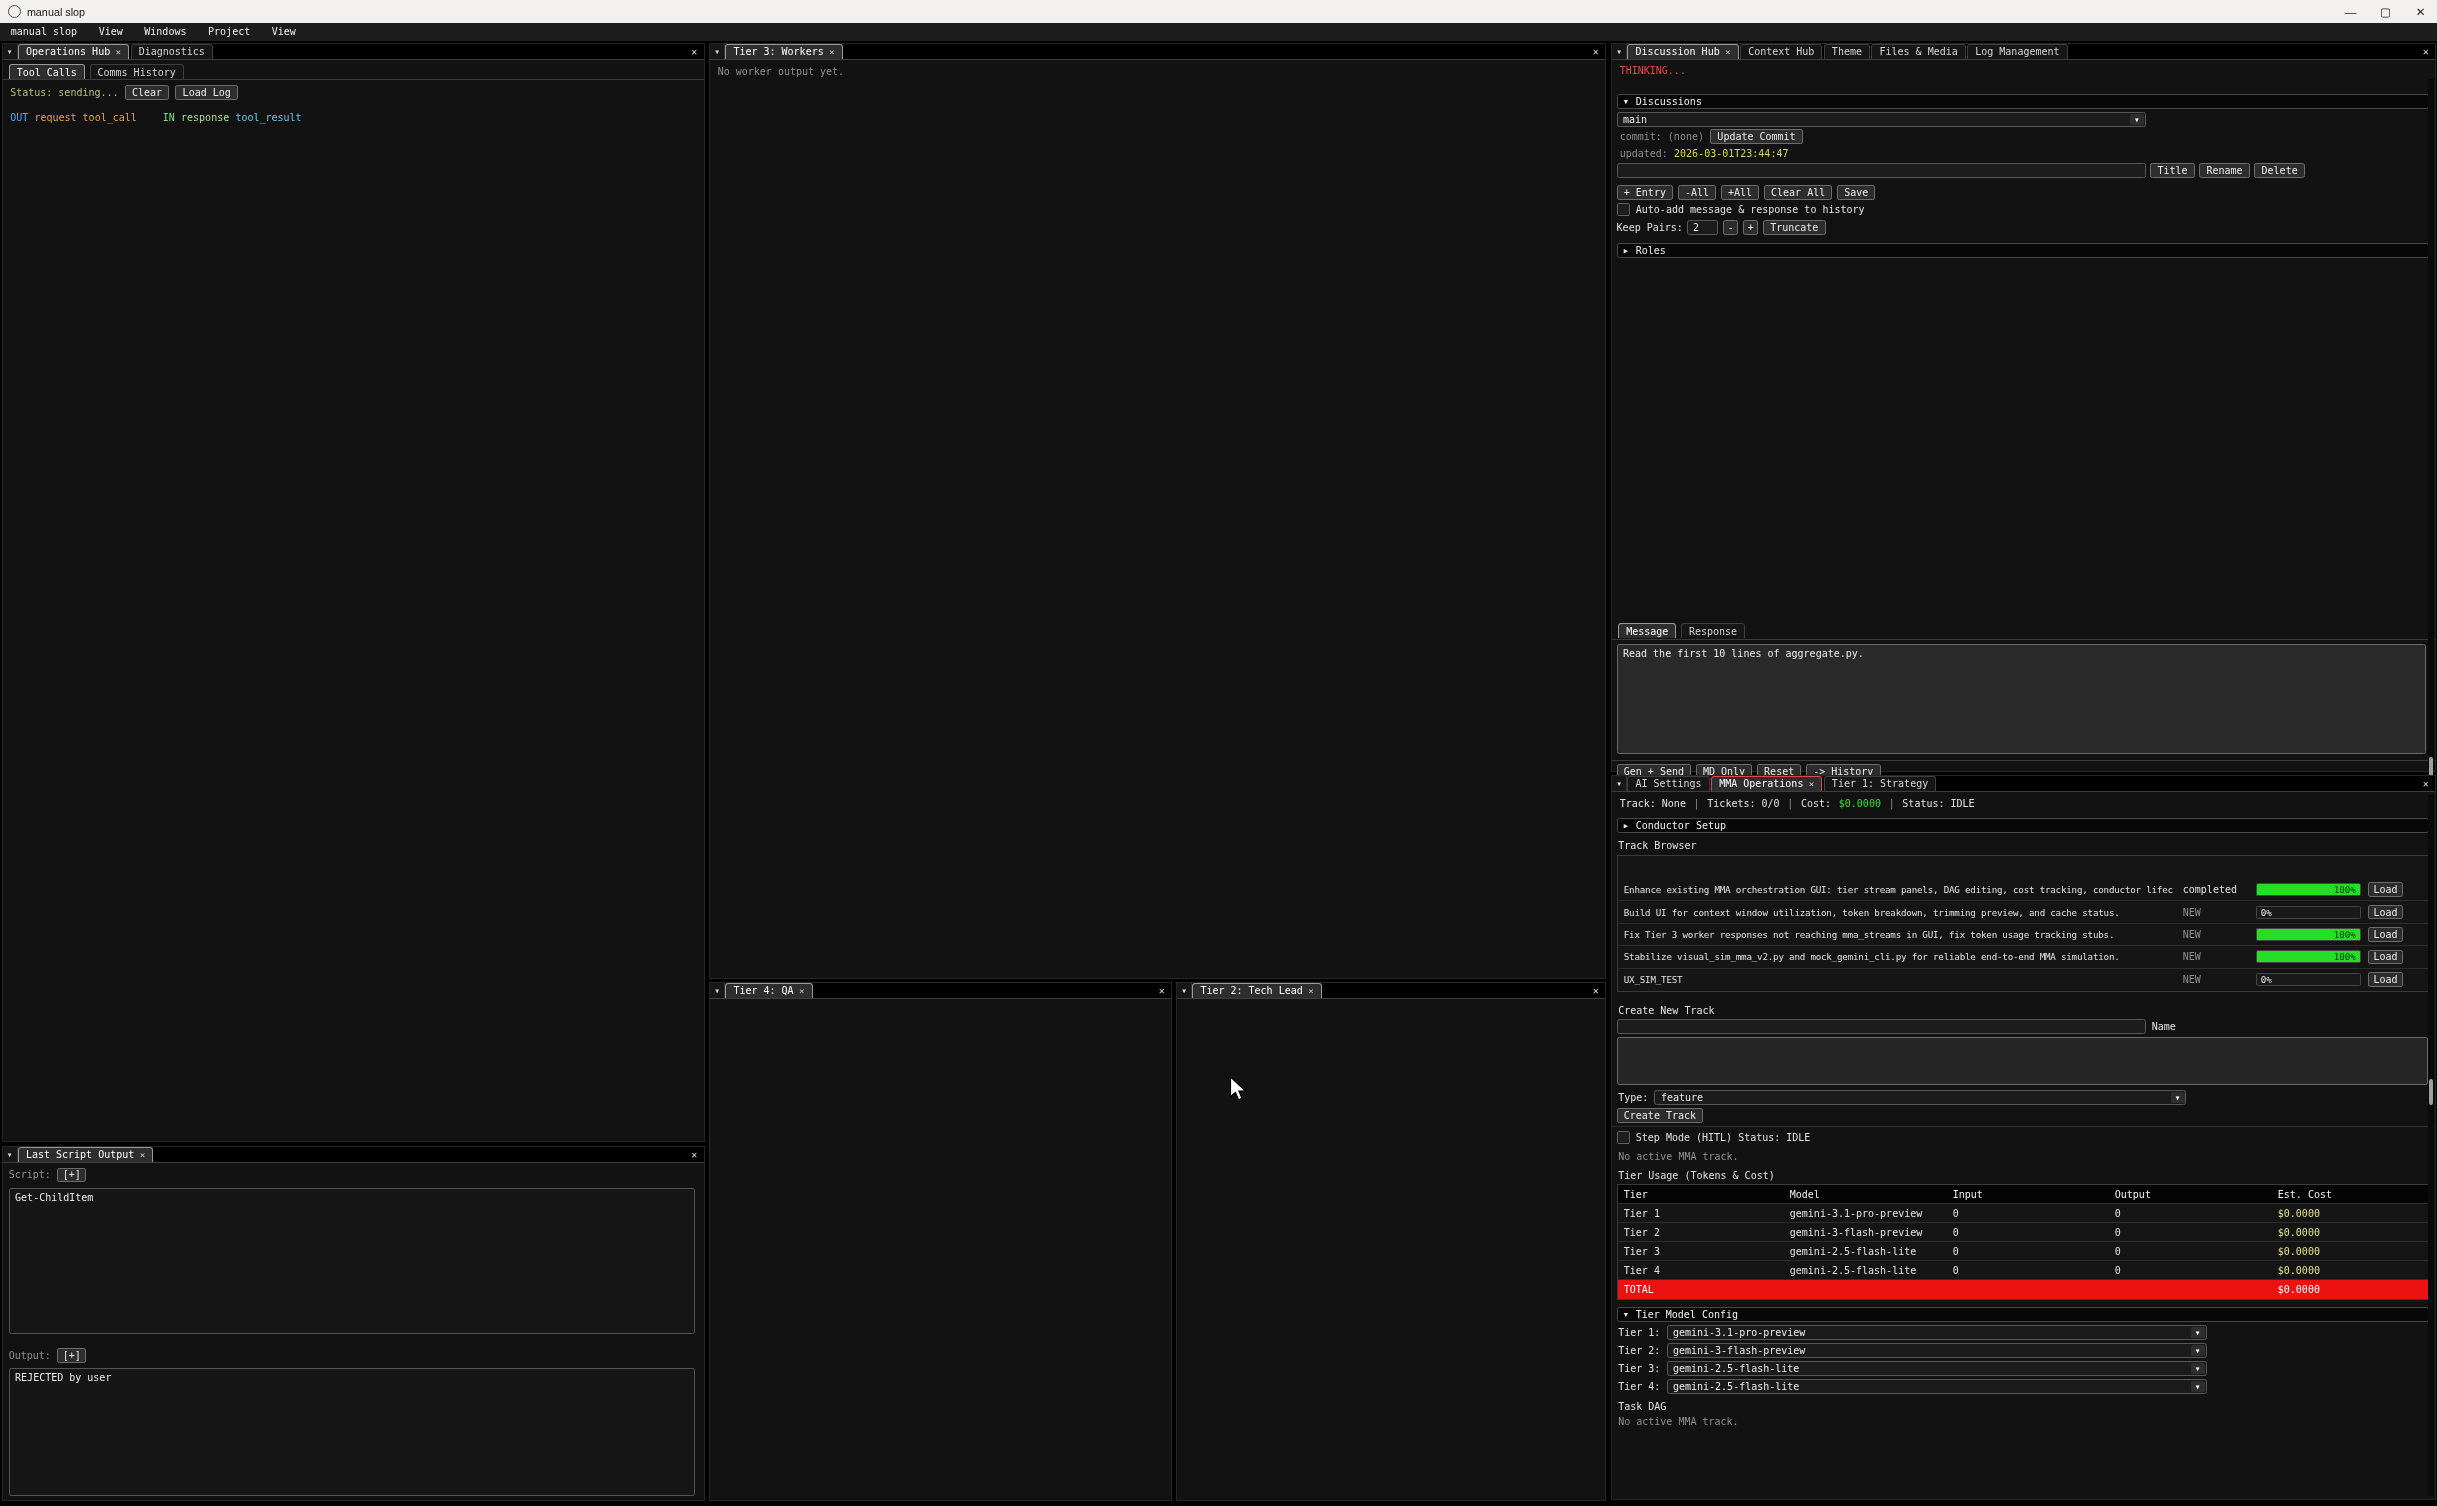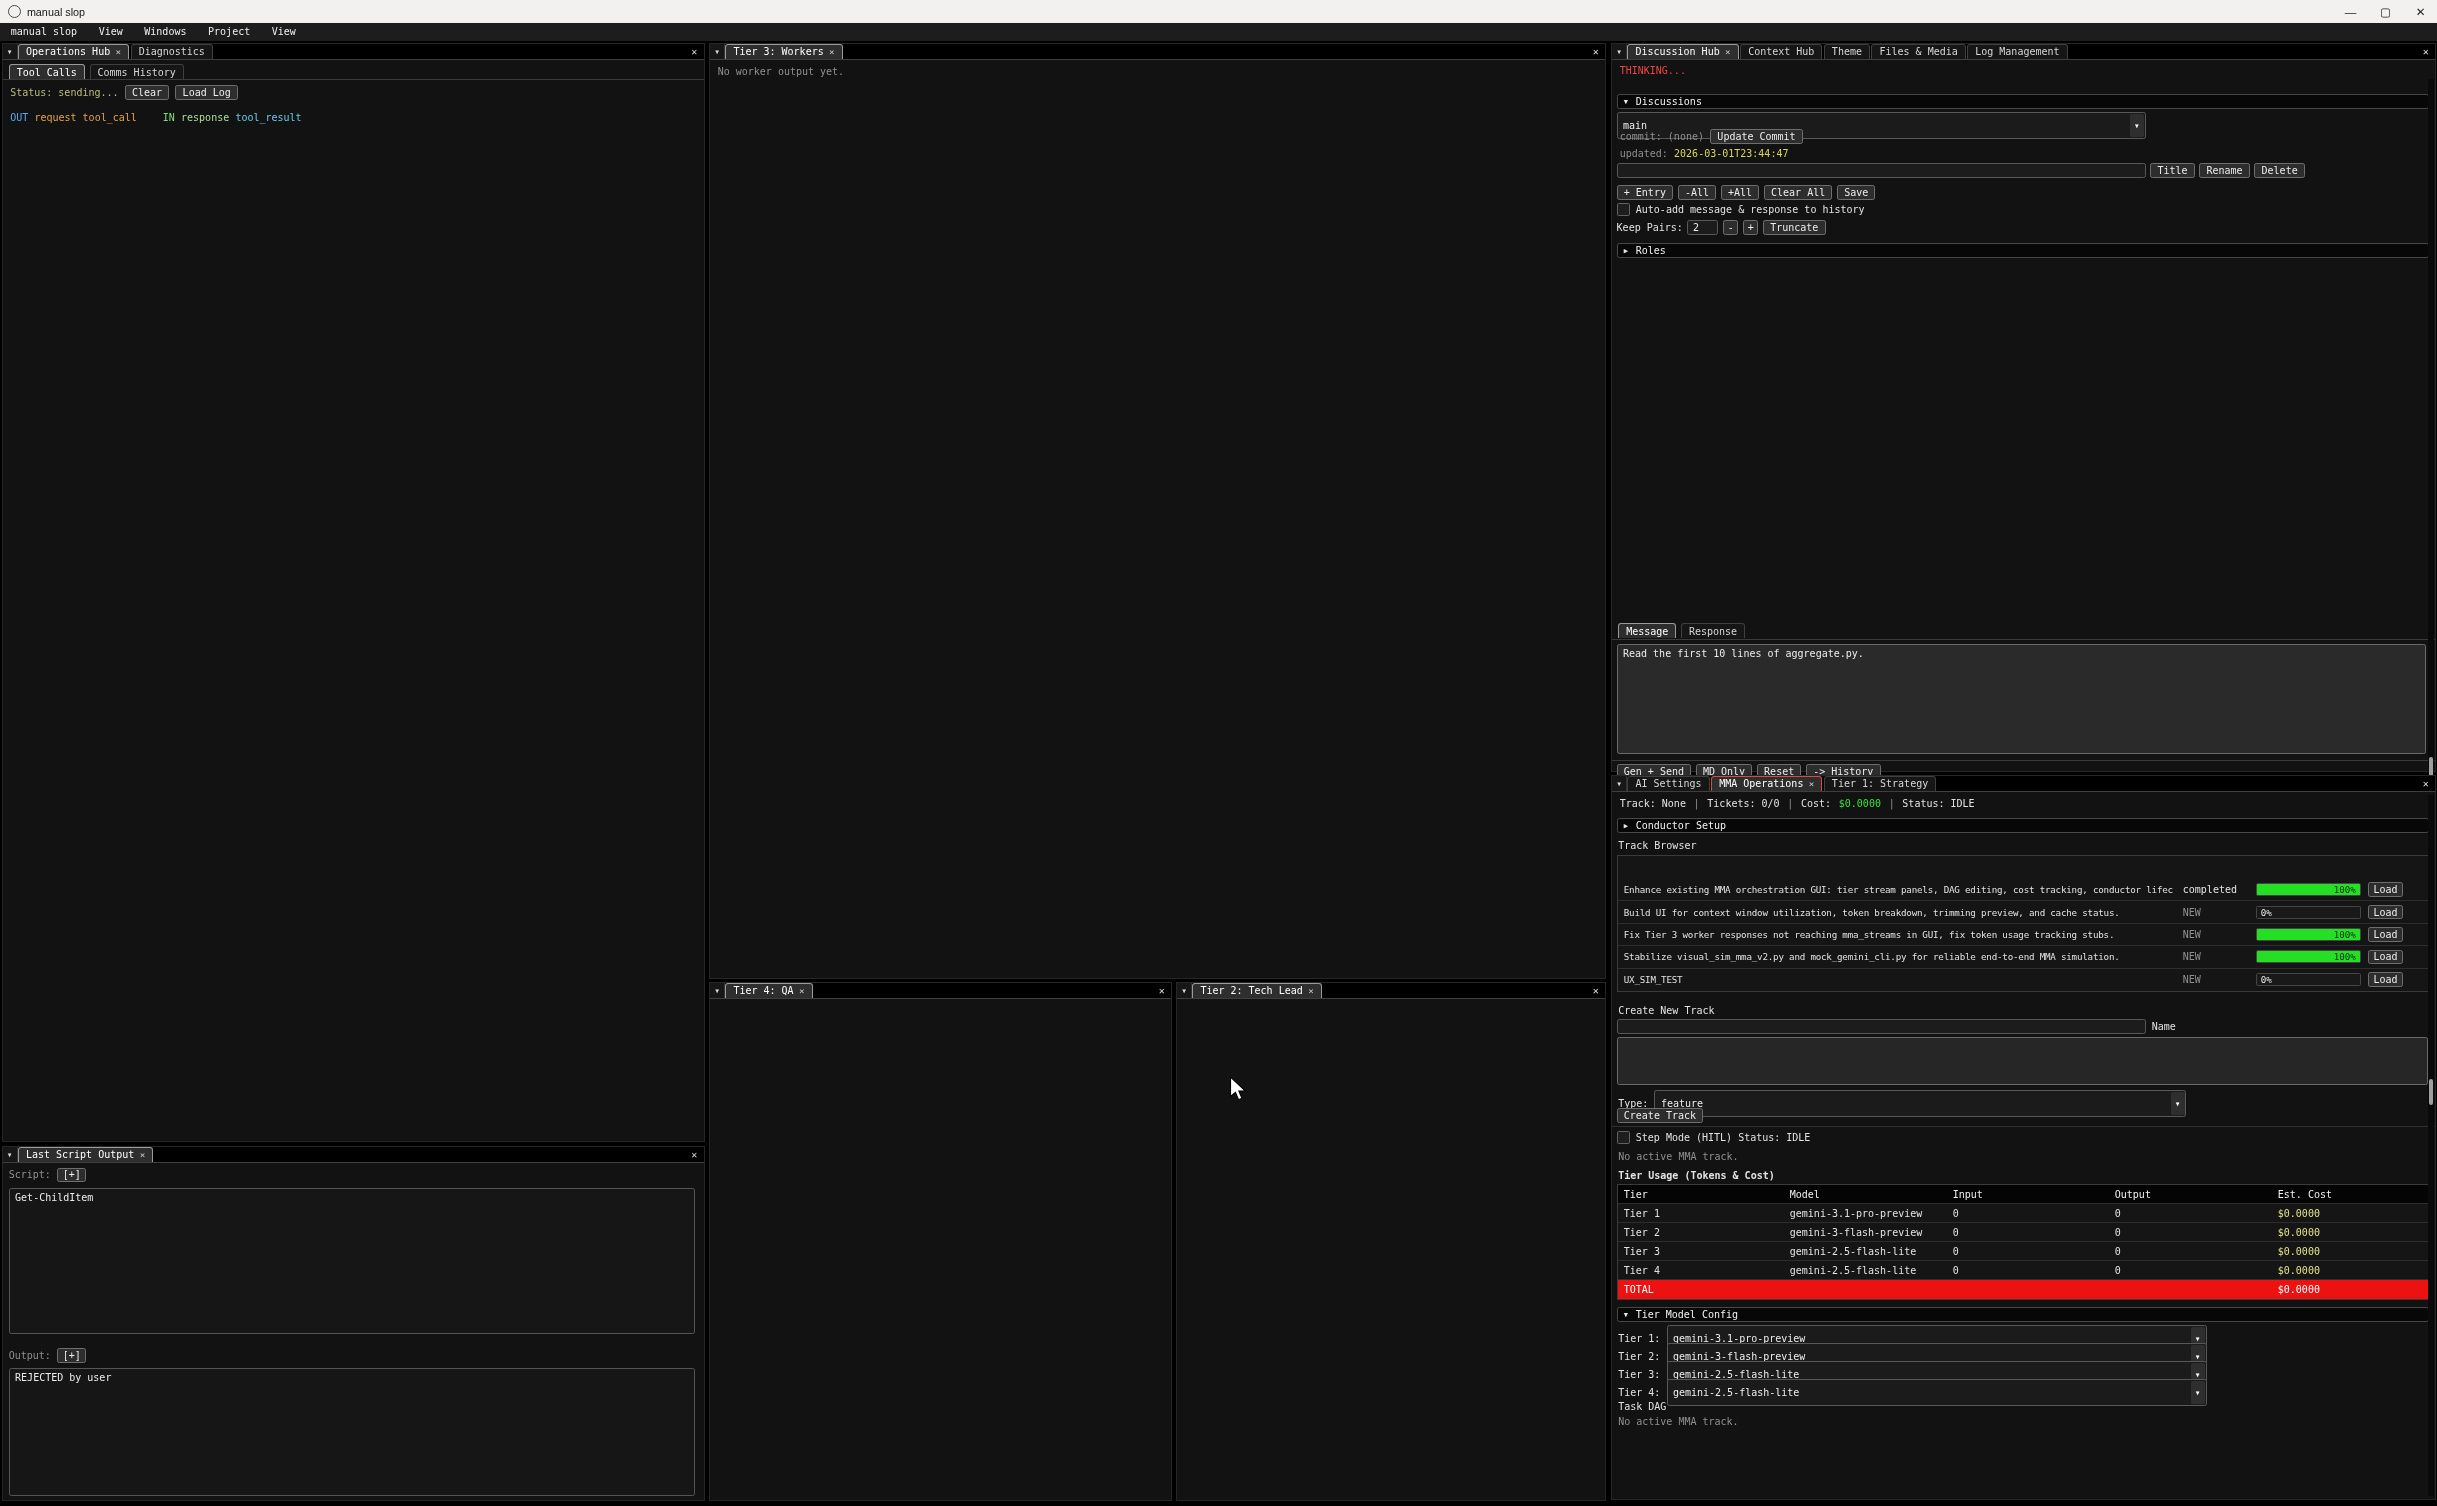--- a/index.html
+++ b/index.html
@@ -34,21 +34,21 @@
 
   .dim { color:#8f8f8f; }
   .btn { display:inline-flex; align-items:center; justify-content:center; background:#2d2d2d;
     border:0.8px solid #6e6e6e; border-radius:2.3px; color:#ececec; padding:1.5px 6.2px; height:15.4px;
     white-space:nowrap; }
   .btn.sm { height:14.6px; padding:0.8px 4.6px; }
   .header-bar { display:flex; align-items:center; gap:7.7px; background:#070707;
     border:0.8px solid #484848; border-radius:2.3px; height:15.4px; padding:0 6.2px; color:#f2f2f2; }
   .arrow { font-size:7px; color:#e8e8e8; }
   .combo { display:flex; align-items:center; background:#1b1b1b; border:0.8px solid #585858;
-    border-radius:2.3px; height:27px; padding-left:5.4px; color:#ececec; position:relative; }
+    border-radius:2.3px; height:15px; padding-left:5.4px; color:#ececec; position:relative; }
   .combo .cbox { position:absolute; right:0.8px; top:0.8px; bottom:0.8px; width:14px; background:#2e2e2e;
     border-radius:1.5px; display:flex; align-items:center; justify-content:center; font-size:6.2px; color:#fff; }
   .input { background:#1c1c1c; border:0.8px solid #585858; border-radius:2.3px; height:15.4px;
     color:#ececec; padding:0 4.6px; font-family:inherit; font-size:10px; }
   .checkbox { width:13px; height:13px; background:#1e1e1e; border:0.8px solid #616161; border-radius:1.5px; }
   .row { position:absolute; display:flex; align-items:center; gap:6.2px; }
   textarea.box { background:#2a2a2a; border:0.8px solid #6a6a6a; border-radius:2.3px; color:#ececec;
     font-family:inherit; font-size:10px; padding:3.1px 5.4px; resize:none; position:absolute; }
   textarea.darkbox { background:#161616; border:0.8px solid #555; }
 
@@ -357,21 +357,21 @@
     </div>
     <div class="row" style="left:4.6px; top:316px;">
       <span class="btn">Create Track</span>
     </div>
     <div style="position:absolute; left:0; top:334px; right:0; border-bottom:0.8px solid #303030;"></div>
     <div class="row" style="left:4.6px; top:339px;">
       <span class="checkbox"></span>
       <span>Step Mode (HITL) Status: IDLE</span>
     </div>
     <div class="row dim" style="left:6.2px; top:359px;">No active MMA track.</div>
-    <div class="row" style="left:6.2px; top:378px;font-weight:bold;">Tier Usage (Tokens &amp; Cost)</div>
+    <div class="row" style="left:6.2px; top:378px;">Tier Usage (Tokens &amp; Cost)</div>
 
     <div class="tbl" style="left:4.6px; top:392px; width:815px;">
       <div class="trow head usage-grid" style="height:19px;">
         <div>Tier</div>
         <div>Model</div>
         <div>Input</div>
         <div>Output</div>
         <div>Est. Cost</div>
       </div>
       <div class="trow usage-grid" style="height:19px;">

